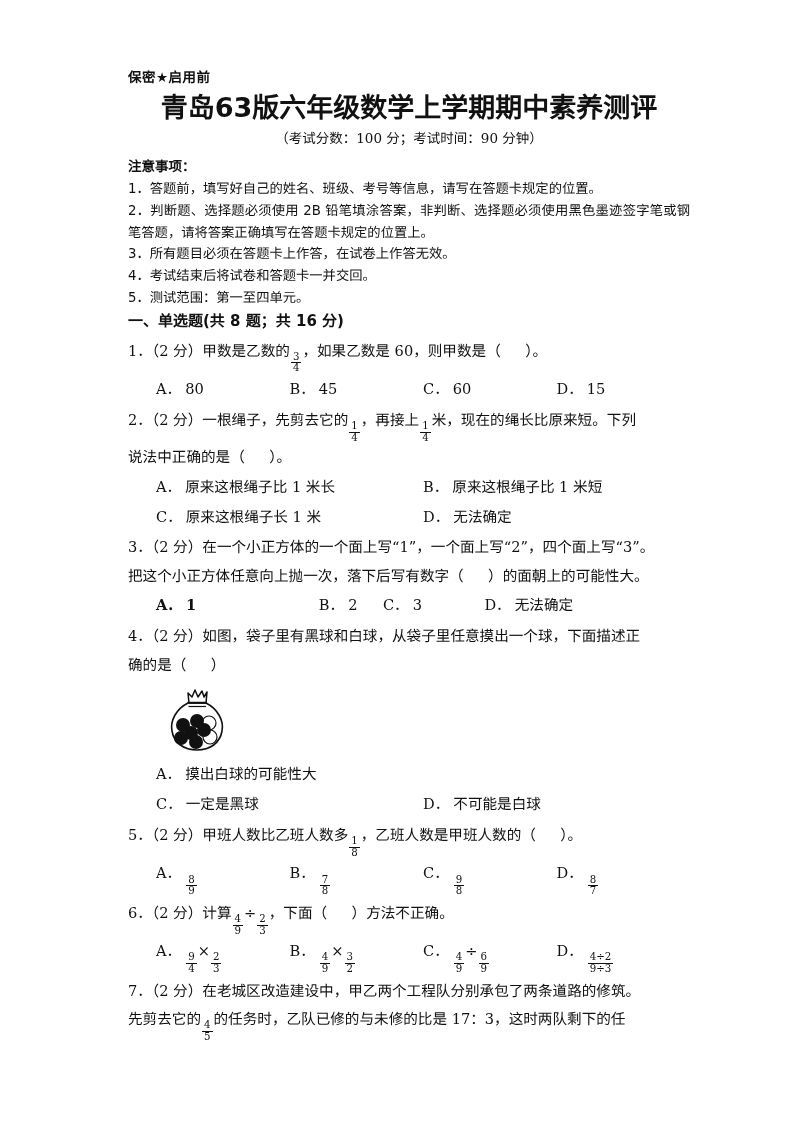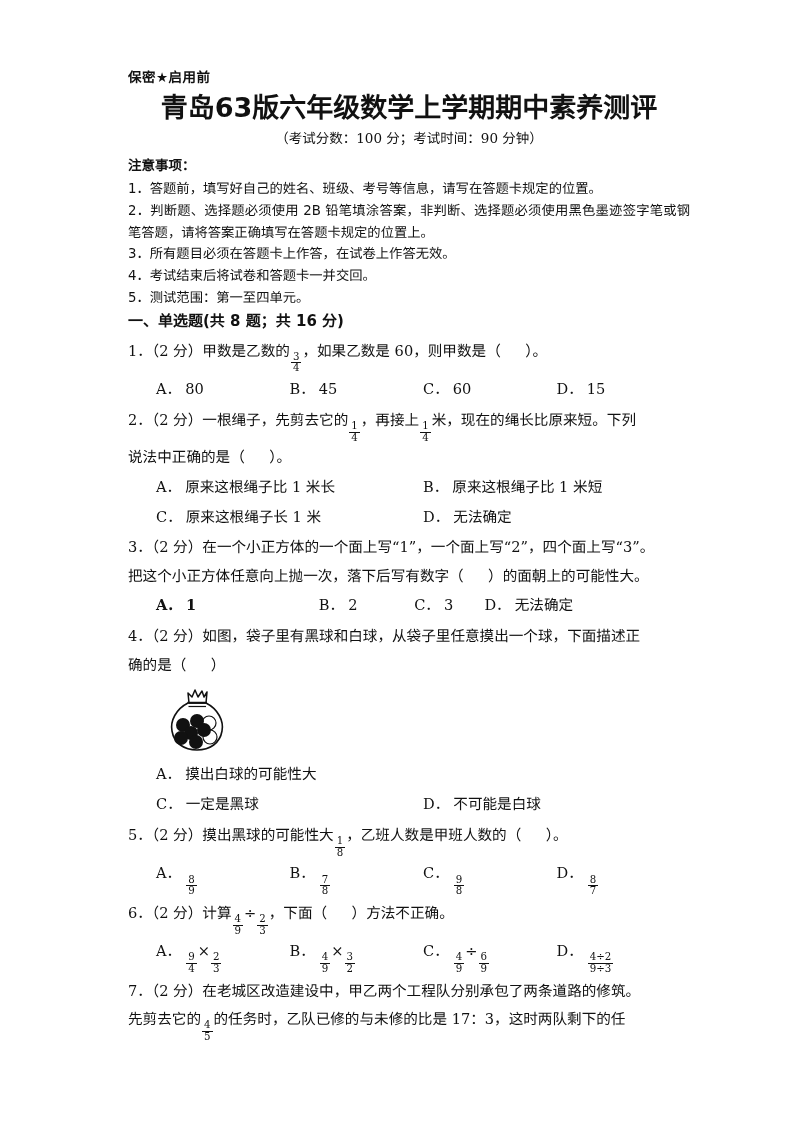--- a/index.html
+++ b/index.html
@@ -53,21 +53,21 @@
   .exam-info {
     text-align: center;
     font-size: 13.5px;
     line-height: 1.4;
     margin: 4px 0 9px 0;
     font-family: "DejaVu Serif", "Liberation Serif", serif;
   }
 
   
   .notice-head {
-    font-family: Liberation Mono, monospace;
+    font-family: Liberation Serif, serif;
     font-size: 13.5px;
     font-weight: bold;
     line-height: 1.62;
     margin: 0;
   }
   .notice-item {
     font-family: "DejaVu Sans", "Liberation Sans", sans-serif;
     font-size: 13.3px;
     line-height: 1.63;
     margin: 0;
@@ -108,21 +108,21 @@
   .opts .opt {
     white-space: nowrap;
   }
   
   .opts.four .opt { width: 25%; }
   
   .opts.two .opt { width: 50%; }
   
   .opts.custom .opt.c1 { width: 30.5%; font-weight: bold; }
   .opts.custom .opt.c2 { width: 12%; }
-  .opts.custom .opt.c3 { width: 19%; text-align: center; }
+  .opts.custom .opt.c3 { width: 19%; }
   .opts.custom .opt.c4 { width: auto; }
 
   .opt-label { margin-right: 4px; }
 
   
   .frac {
     display: inline-flex;
     flex-direction: column;
     align-items: center;
     justify-content: center;
@@ -244,21 +244,21 @@
       <div class="opts two">
         <span class="opt"><span class="opt-label">A．</span><span>摸出白球的可能性大</span></span>
       </div>
       <div class="opts two">
         <span class="opt"><span class="opt-label">C．</span><span>一定是黑球</span></span>
         <span class="opt"><span class="opt-label">D．</span><span>不可能是白球</span></span>
       </div>
     </div>
 
     <div class="question">
-      <p class="q-stem"><span>5．</span><span>（2 分）</span><span>摸出黑球的可能性大</span><span class="frac tight">
+      <p class="q-stem"><span>5．</span><span>（2 分）</span><span>甲班人数比乙班人数多</span><span class="frac tight">
             <span class="num">1</span>
             <span class="den">8</span>
           </span><span>，乙班人数是甲班人数的（</span><span class="blank-paren">&nbsp;&nbsp;&nbsp;&nbsp;</span><span>）。</span></p>
       <div class="opts four">
         <span class="opt"><span class="opt-label">A．</span><span class="frac">
               <span class="num">8</span>
               <span class="den">9</span>
             </span></span>
         <span class="opt"><span class="opt-label">B．</span><span class="frac">
               <span class="num">7</span>

